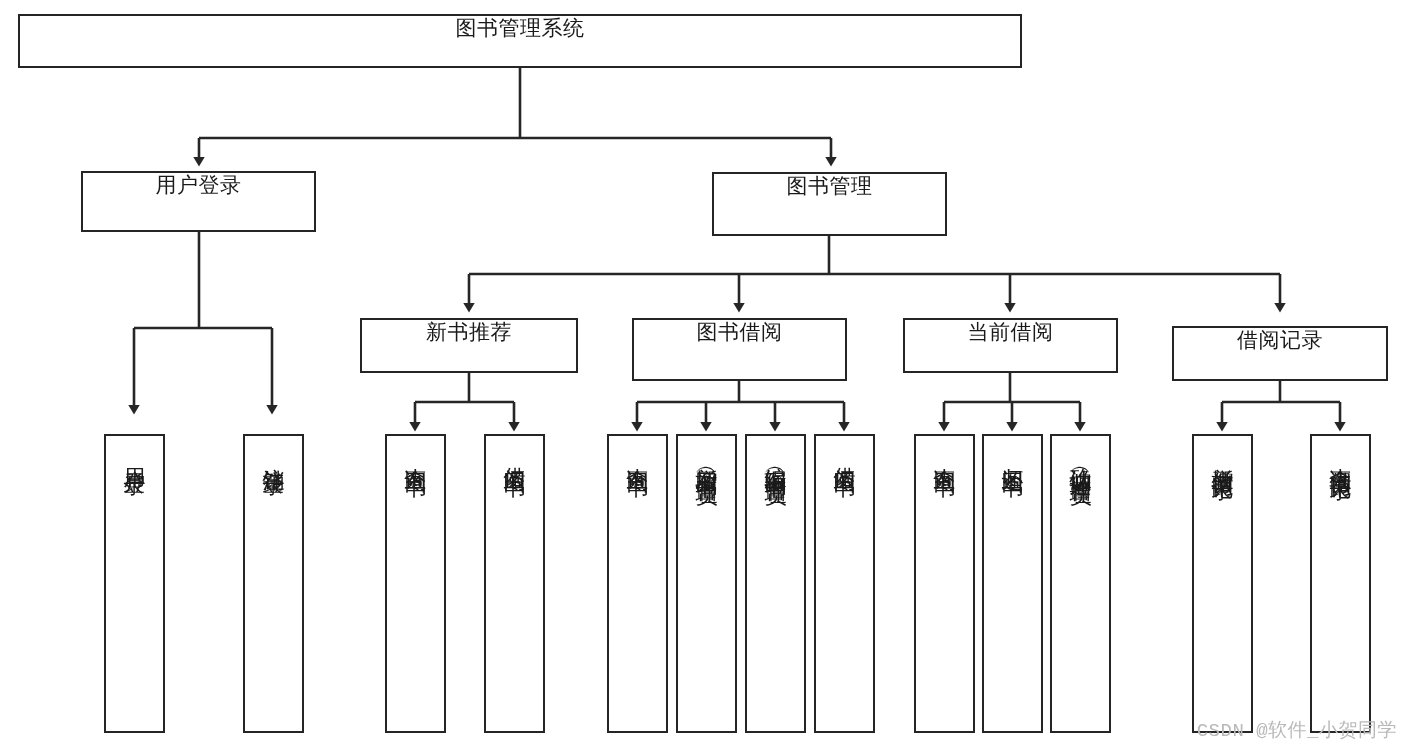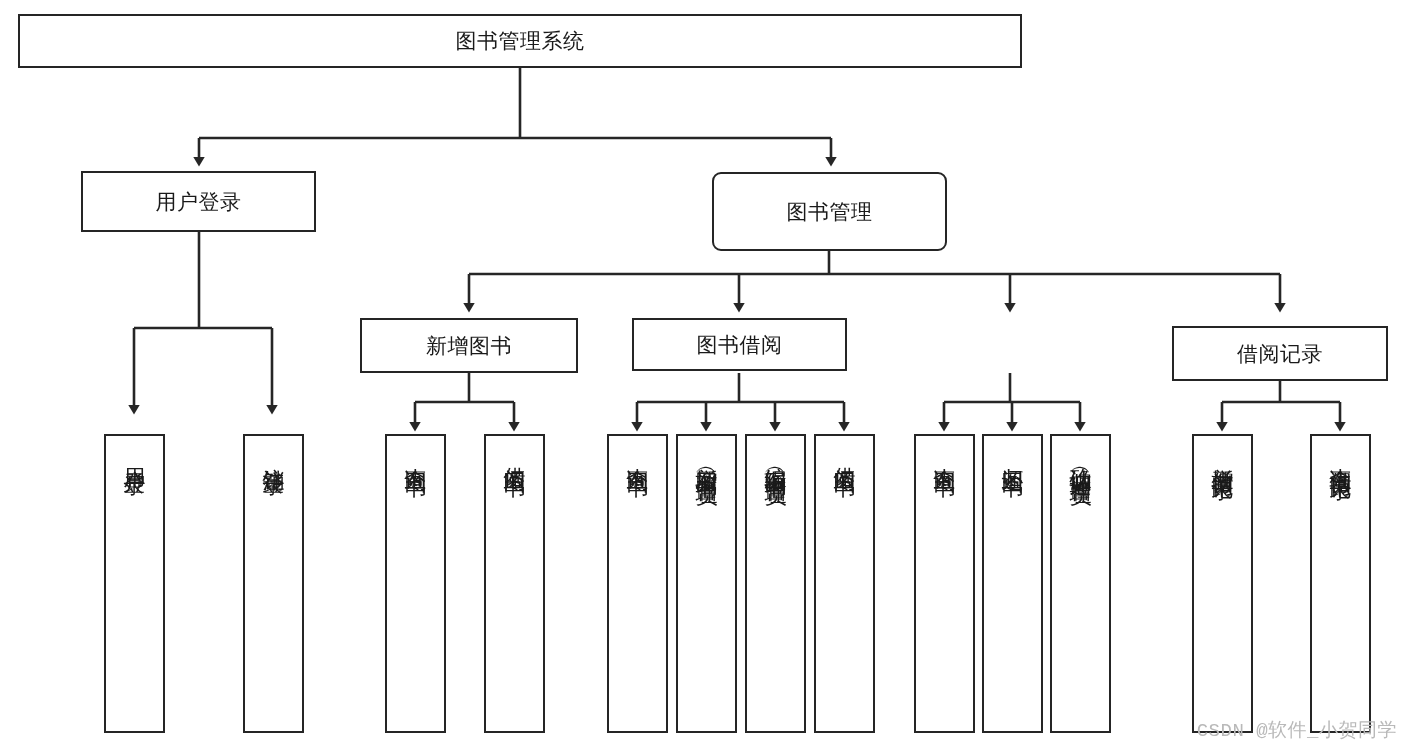--- a/index.html
+++ b/index.html
@@ -24,21 +24,20 @@
     width: 1405px;
     height: 747px;
     pointer-events: none;
   }
   .node {
     position: absolute;
     box-sizing: border-box;
     background: #ffffff;
     border: 2px solid #252525;
     display: flex;
-    align-items: center;
     justify-content: center;
     color: #1a1a1a;
   }
   .node .label {
     display: block;
     text-align: center;
     line-height: 1.12;
     letter-spacing: 0.5px;
   }
   .node.horiz .label {
@@ -124,29 +123,32 @@
     </g>
   </svg>
 
   <div class="node horiz" style="left:18px; top:14px; width:1004px; height:54px;">
     <span class="label">图书管理系统</span>
   </div>
 
   <div class="node horiz" style="left:81px; top:171px; width:235px; height:61px;">
     <span class="label">用户登录</span>
   </div>
-  <div class="node horiz" style="left:712px; top:172px; width:235px; height:79px;border-radius:9px;">
+  <div class="node horiz" style="left:712px; top:172px; width:235px; height:64px;">
     <span class="label">图书管理</span>
   </div>
 
   <div class="node horiz" style="left:360px; top:318px; width:218px; height:55px;">
-    <span class="label">新增图书</span>
+    <span class="label">新书推荐</span>
   </div>
-  <div class="node horiz" style="left:632px; top:318px; width:215px; height:53px;">
+  <div class="node horiz" style="left:632px; top:318px; width:215px; height:63px;">
     <span class="label">图书借阅</span>
+  </div>
+  <div class="node horiz" style="left:903px; top:318px; width:215px; height:55px;">
+    <span class="label">当前借阅</span>
   </div>
   <div class="node horiz" style="left:1172px; top:318px; width:216px; height:55px;margin-top:8px;">
     <span class="label">借阅记录</span>
   </div>
 
   <div class="node vert" style="left:104px; top:434px; width:61px; height:299px;">
     <span class="label">用户登录</span>
   </div>
   <div class="node vert" style="left:243px; top:434px; width:61px; height:299px;">
     <span class="label">注销登录</span>

